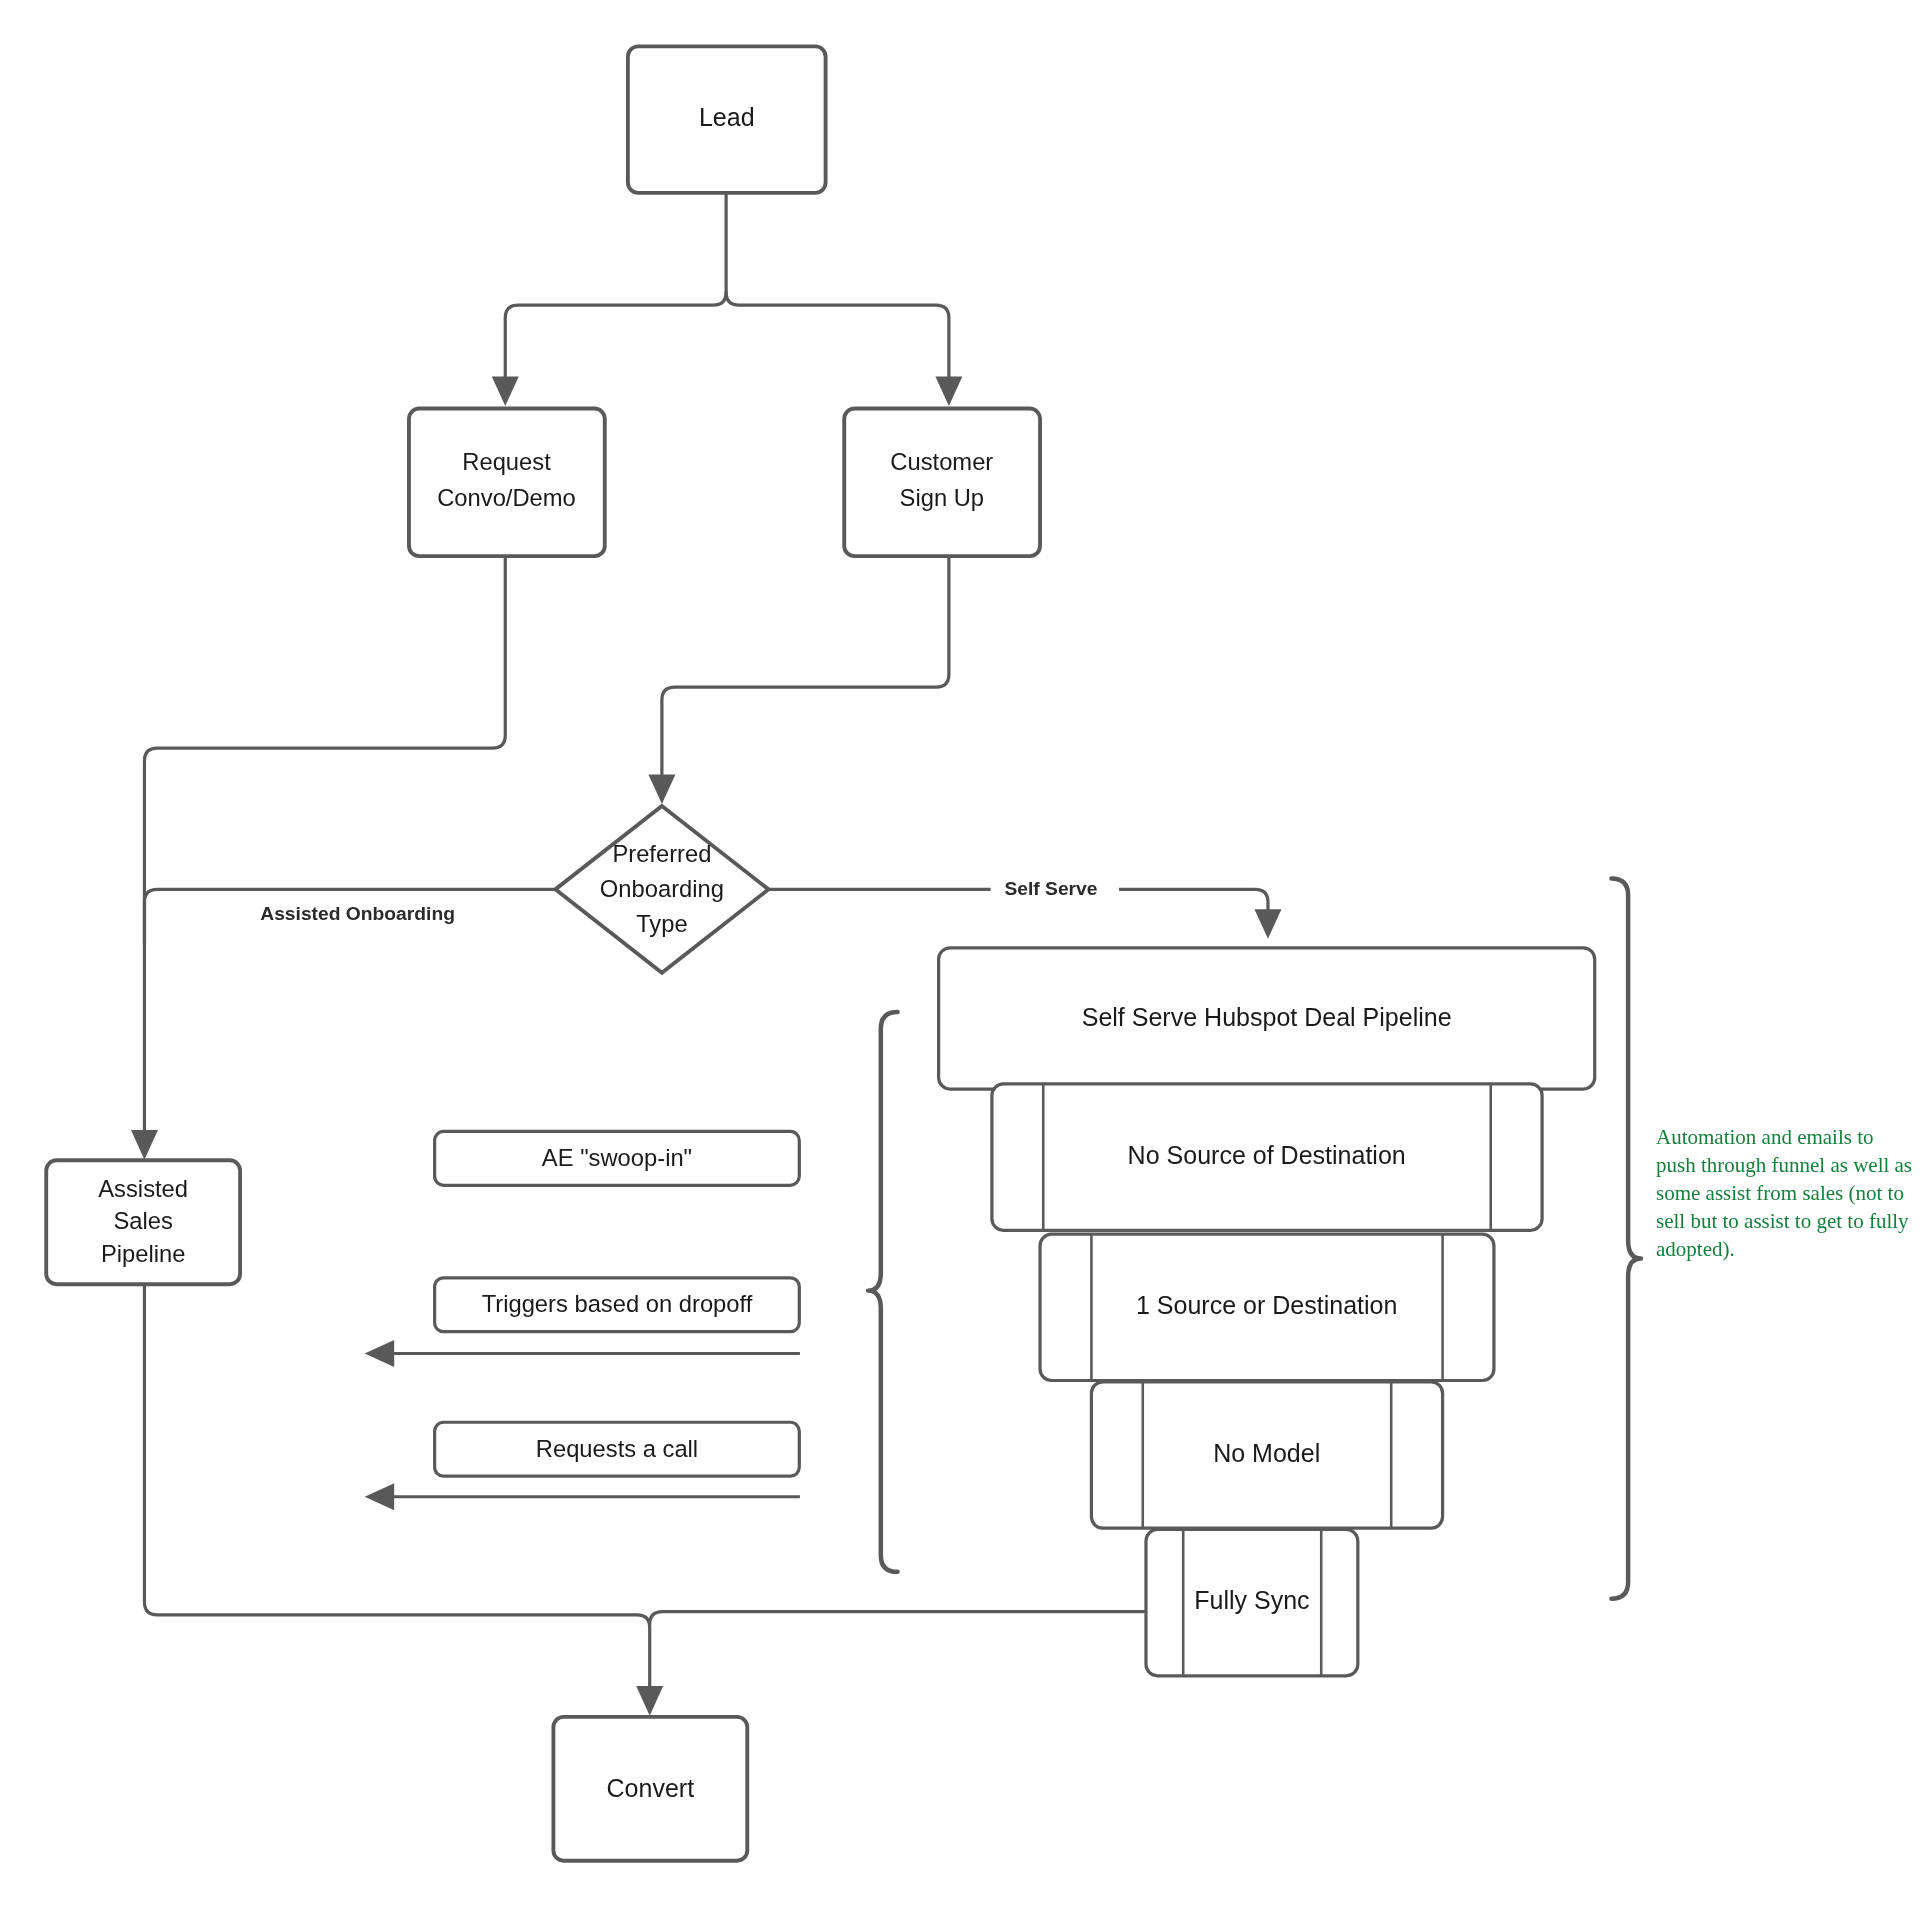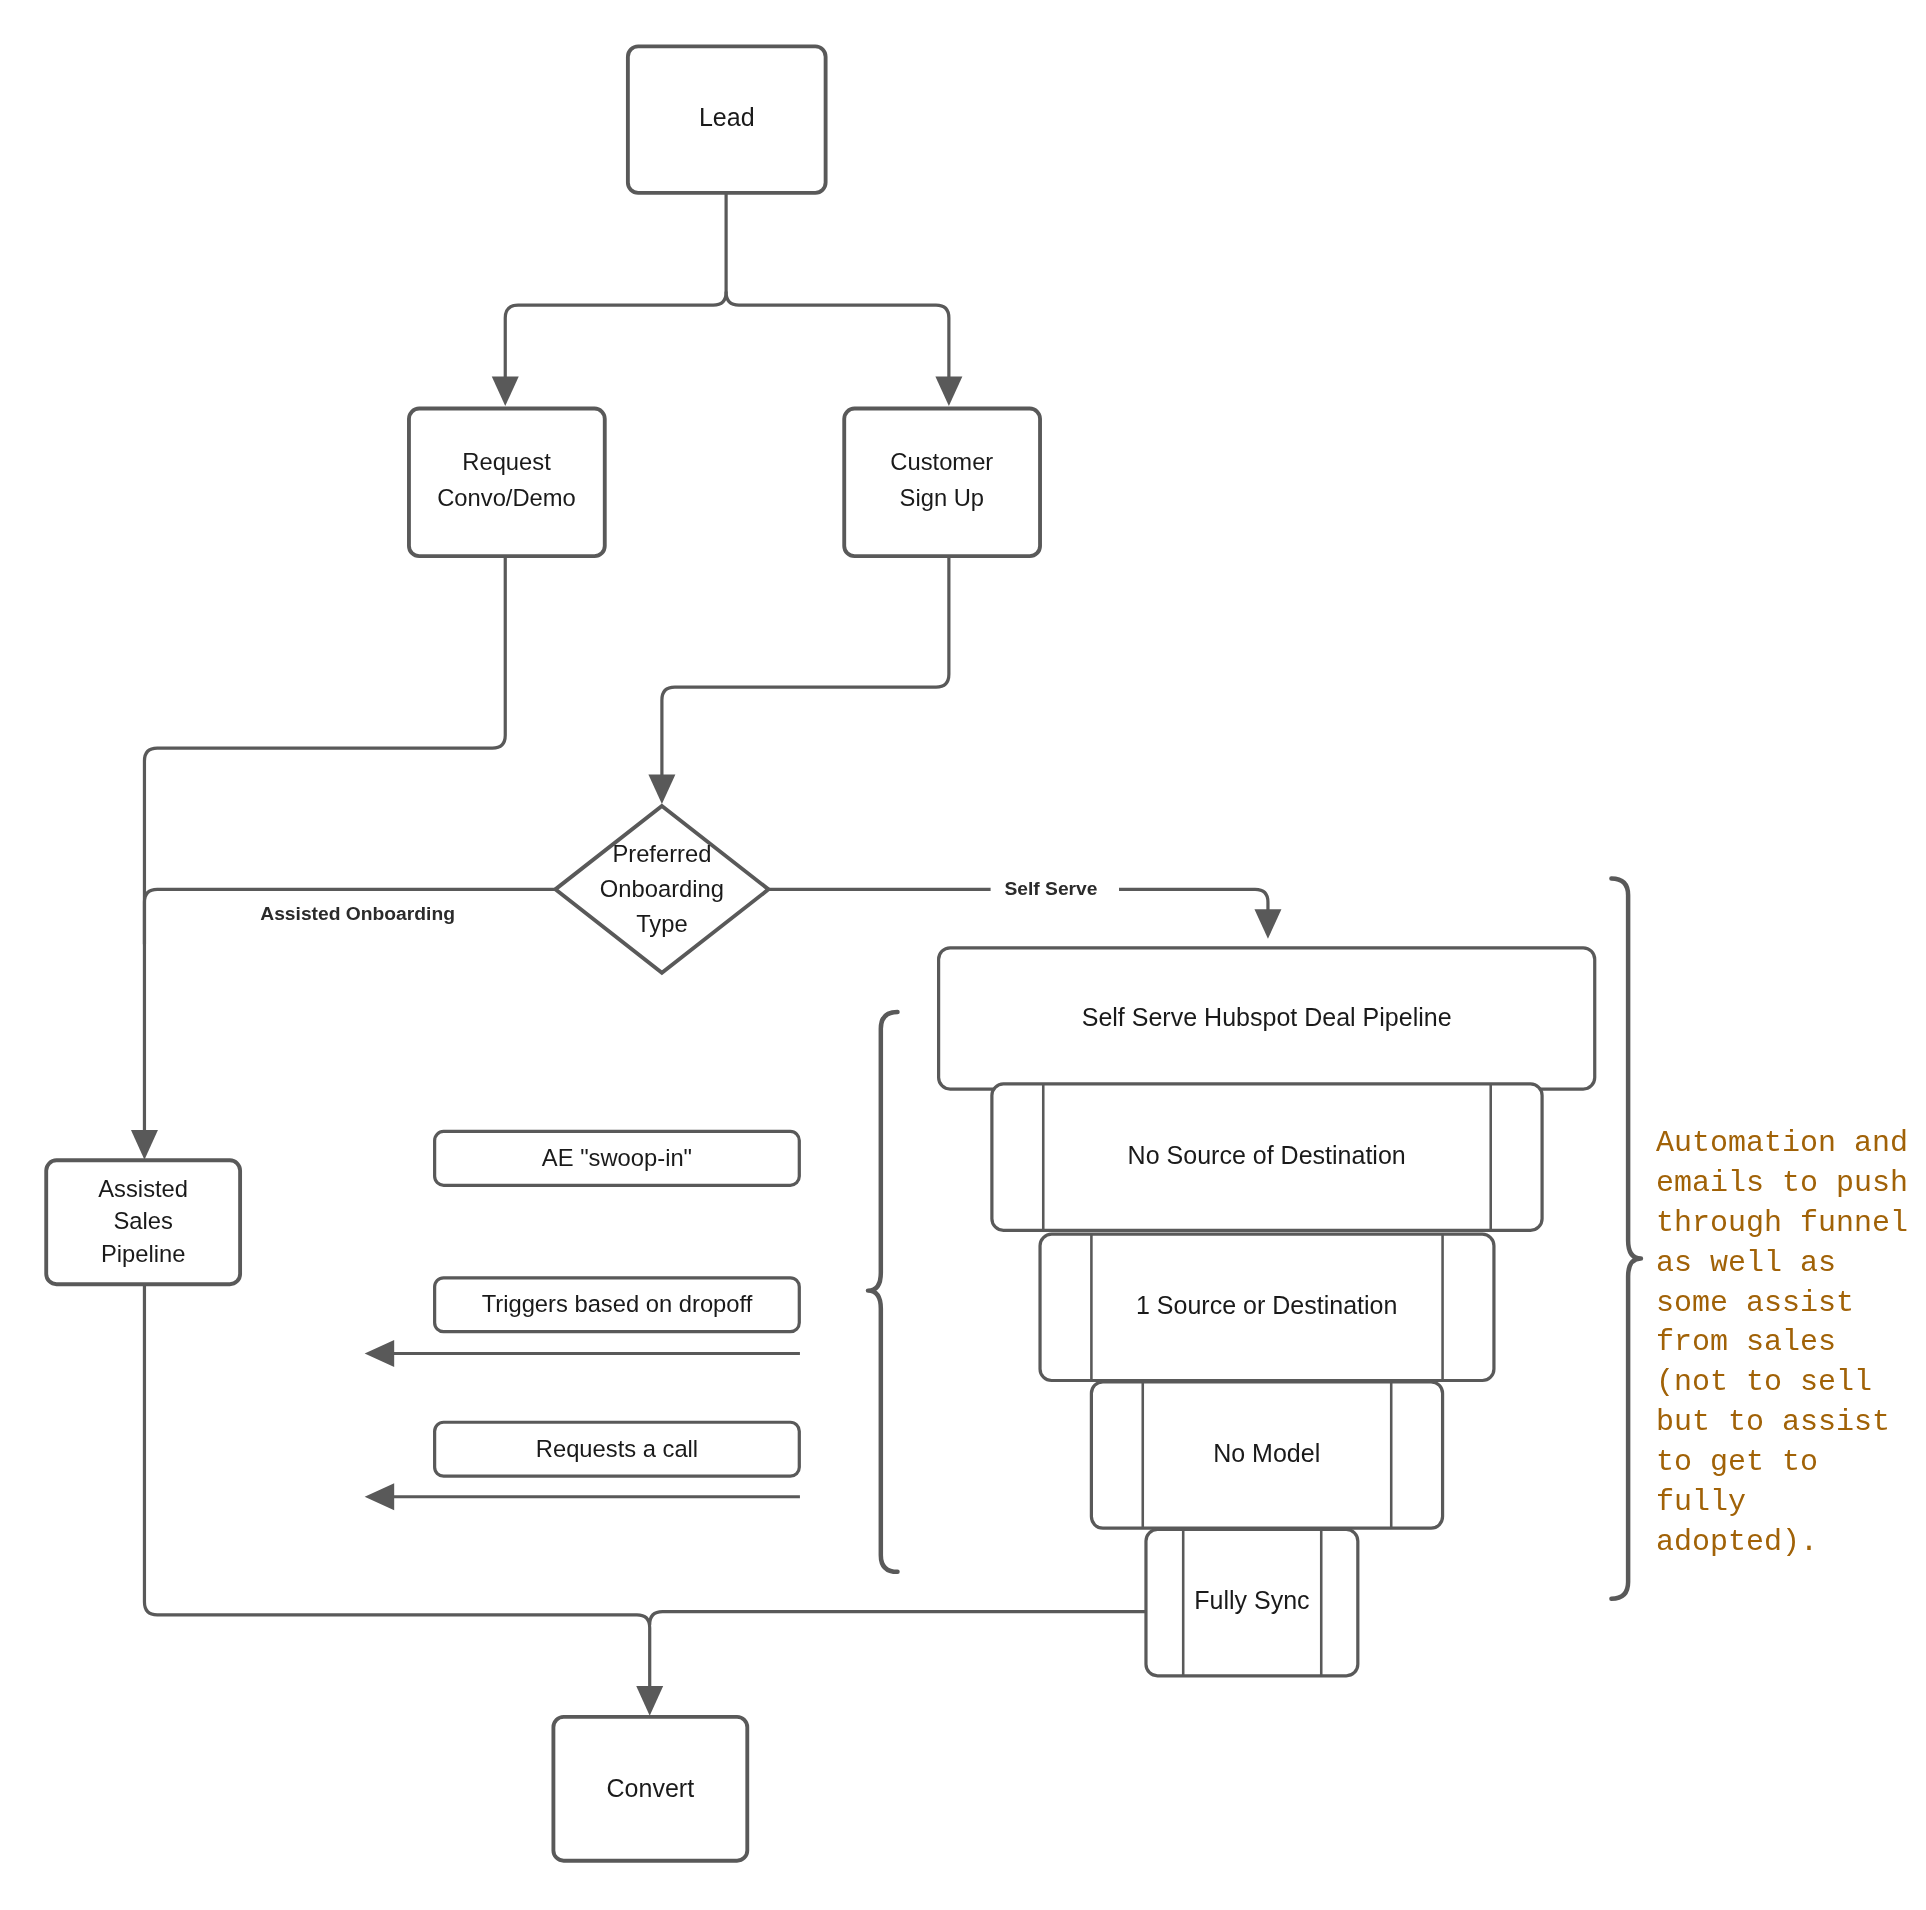--- a/index.html
+++ b/index.html
@@ -78,24 +78,24 @@
   .edge-label {
     font-family: "Liberation Sans", sans-serif;
     font-size: 30px;
     font-weight: bold;
     fill: #2b2b2b;
     text-anchor: middle;
     dominant-baseline: middle;
   }
   .note-text {
     position: absolute;
-    font-family: Liberation Mono, monospace;
-    font-size: 30px;
+    font-family: Liberation Serif, serif;
+    font-size: 21px;
     line-height: 1.33;
-    color: #a16207;
+    color: #15803d;
     white-space: pre-line;
     width: 257px;
   }
   .arrow-head {
     fill: #595959;
     stroke: none;
   }
 </style>
 </head>
 <body>

